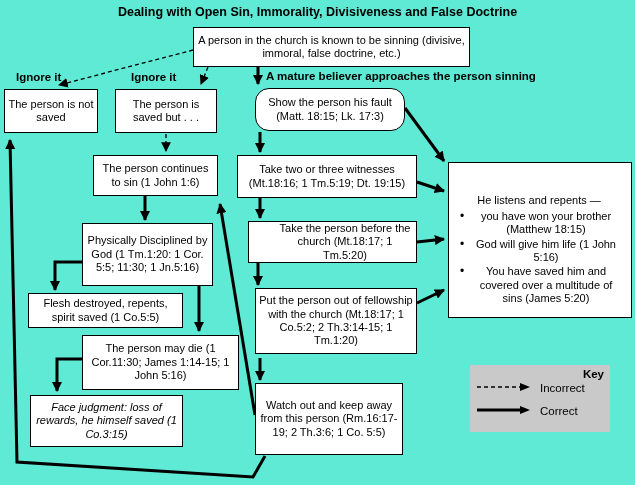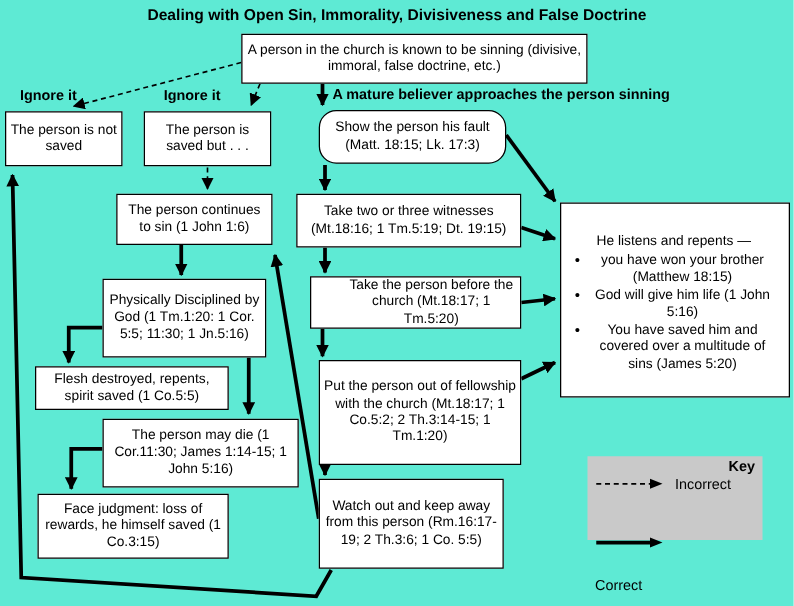--- a/index.html
+++ b/index.html
@@ -23,41 +23,41 @@
   
   #b-sinning      {left:193px;top:27px;width:277px;height:40px;}
   #b-not-saved    {left:4px;  top:89px;width:94px; height:44px;}
   #b-saved-but    {left:115px;top:89px;width:102px;height:44px;}
   #b-show-fault   {left:255px;top:88px;width:150px;height:43px;border-radius:14px;}
   #b-continues    {left:93px; top:155px;width:125px;height:41px;}
   #b-witnesses    {left:237px;top:155px;width:180px;height:43px;}
   #b-disciplined  {left:82px; top:223px;width:131px;height:63px;}
   #b-church       {left:248px;top:221px;width:169px;height:42px;padding-left:28px;}
   #b-flesh        {left:28px; top:293px;width:155px;height:35px;}
-  #b-put-out      {left:255px;top:288px;width:162px;height:84px;}
+  #b-put-out      {left:255px;top:288px;width:162px;height:66px;}
   #b-may-die      {left:82px; top:335px;width:157px;height:55px;}
-  #b-face-judgment{left:30px; top:395px;width:153px;height:52px;}
+  #b-face-judgment{left:30px; top:395px;width:153px;height:52px;font-style:italic;}
   #b-watch-out    {left:255px;top:383px;width:148px;height:72px;}
   #lbl-ignore-left{left:16px; top:71px;}
   #lbl-ignore-mid {left:131px;top:71px;}
   #lbl-mature     {left:266px;top:70px;}
   
-  #b-listens{left:448px;top:162px;width:184px;height:156px;flex-direction:column;justify-content:flex-start;padding:24px 8px 4px 6px;}
+  #b-listens{left:448px;top:162px;width:184px;height:156px;flex-direction:column;justify-content:center;padding:24px 8px 4px 6px;}
   .lb-head{width:100%;text-align:center;margin-bottom:1px;}
   .lb-item{display:flex;width:100%;margin-top:1px;}
   .lb-dot{flex:0 0 14px;text-align:center;font-size:12px;line-height:1.1;}
   .lb-text{flex:1;text-align:center;}
   
   #key-box{
     position:absolute;left:470px;top:365px;width:140px;height:67px;background:#c9c9c9;
     z-index:2;font-size:11.5px;padding:3px 6px;box-sizing:border-box;
   }
   .key-title{text-align:right;font-weight:bold;font-size:11.5px;}
   .key-row{display:flex;margin-top:2px;}
-  .key-row + .key-row{margin-top:11px;flex-direction:column;}
+  .key-row + .key-row{margin-top:11px;}
   .key-arrow{flex:0 0 58px;margin-right:6px;}
   .key-label{font-size:11.5px;}
 </style>
 </head>
 <body>
 
 <div id="canvas">
 
   <div id="title">Dealing with Open Sin, Immorality, Divisiveness and False Doctrine</div>
 

